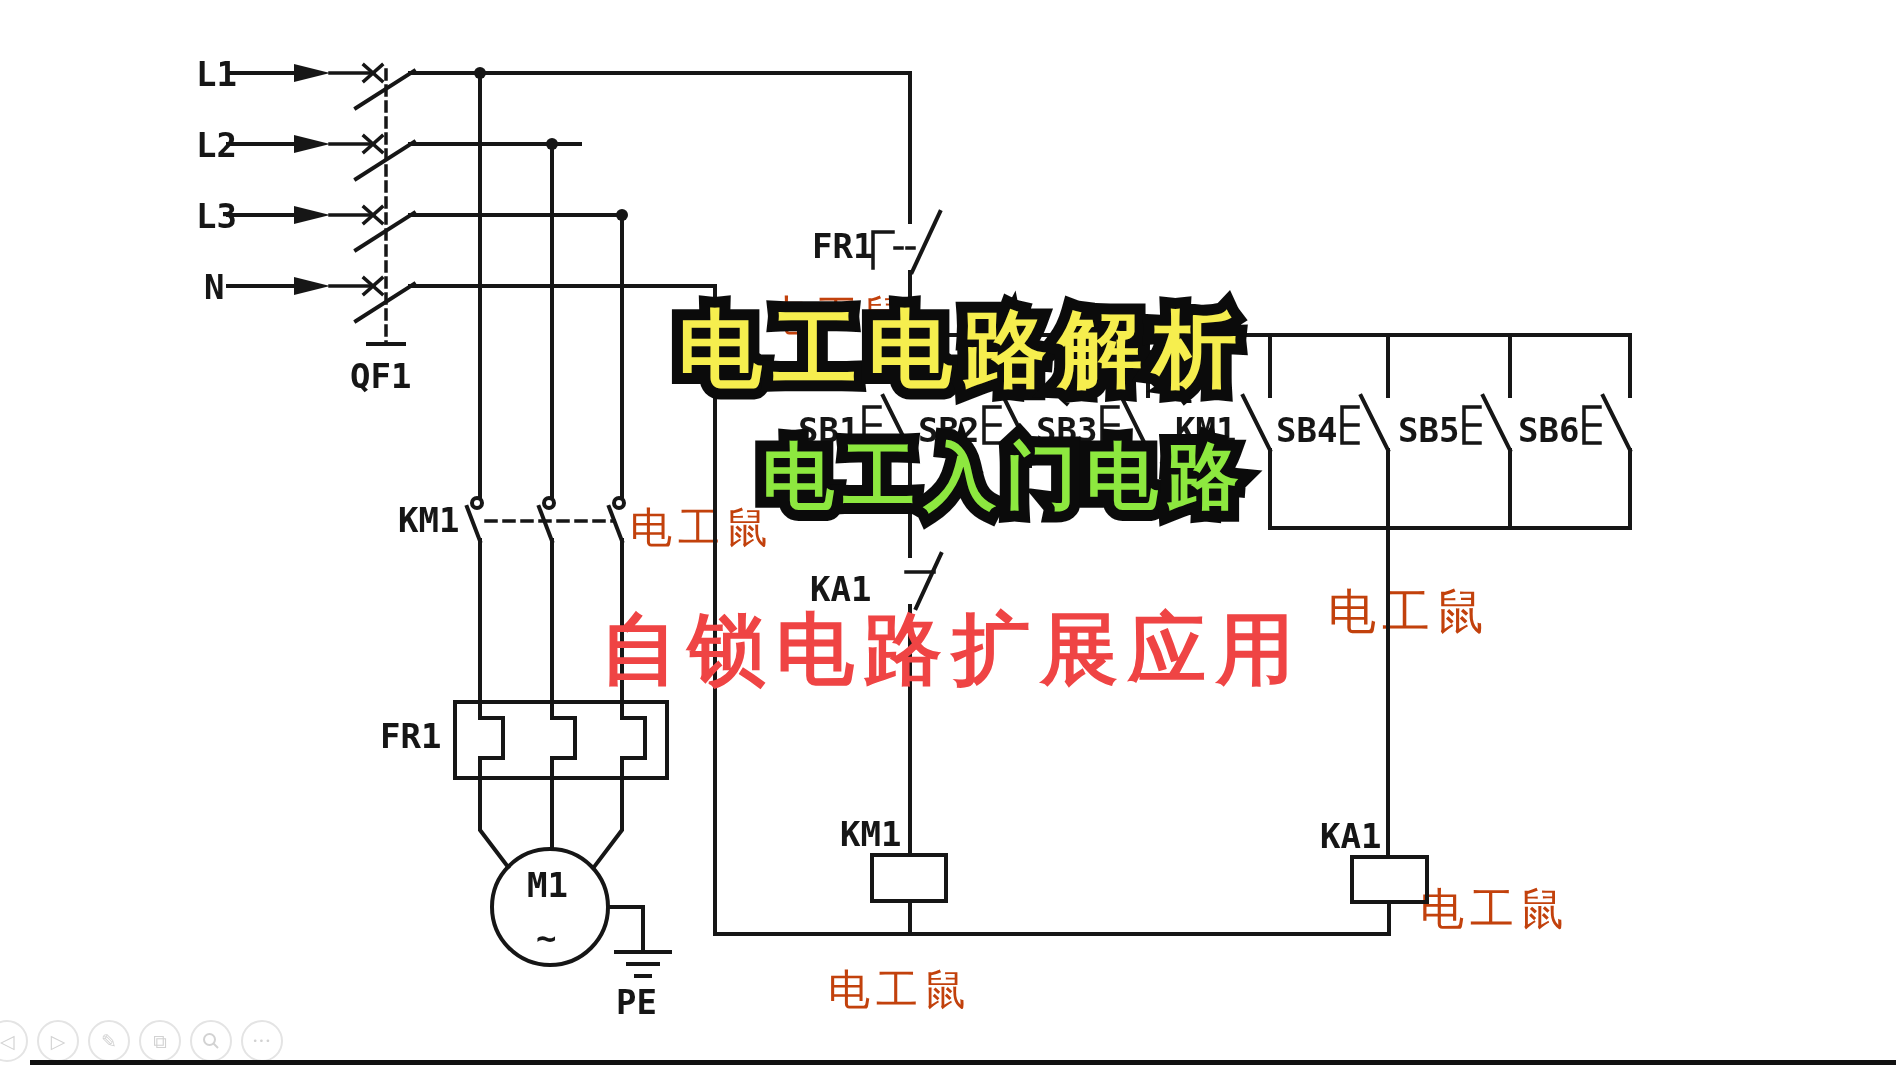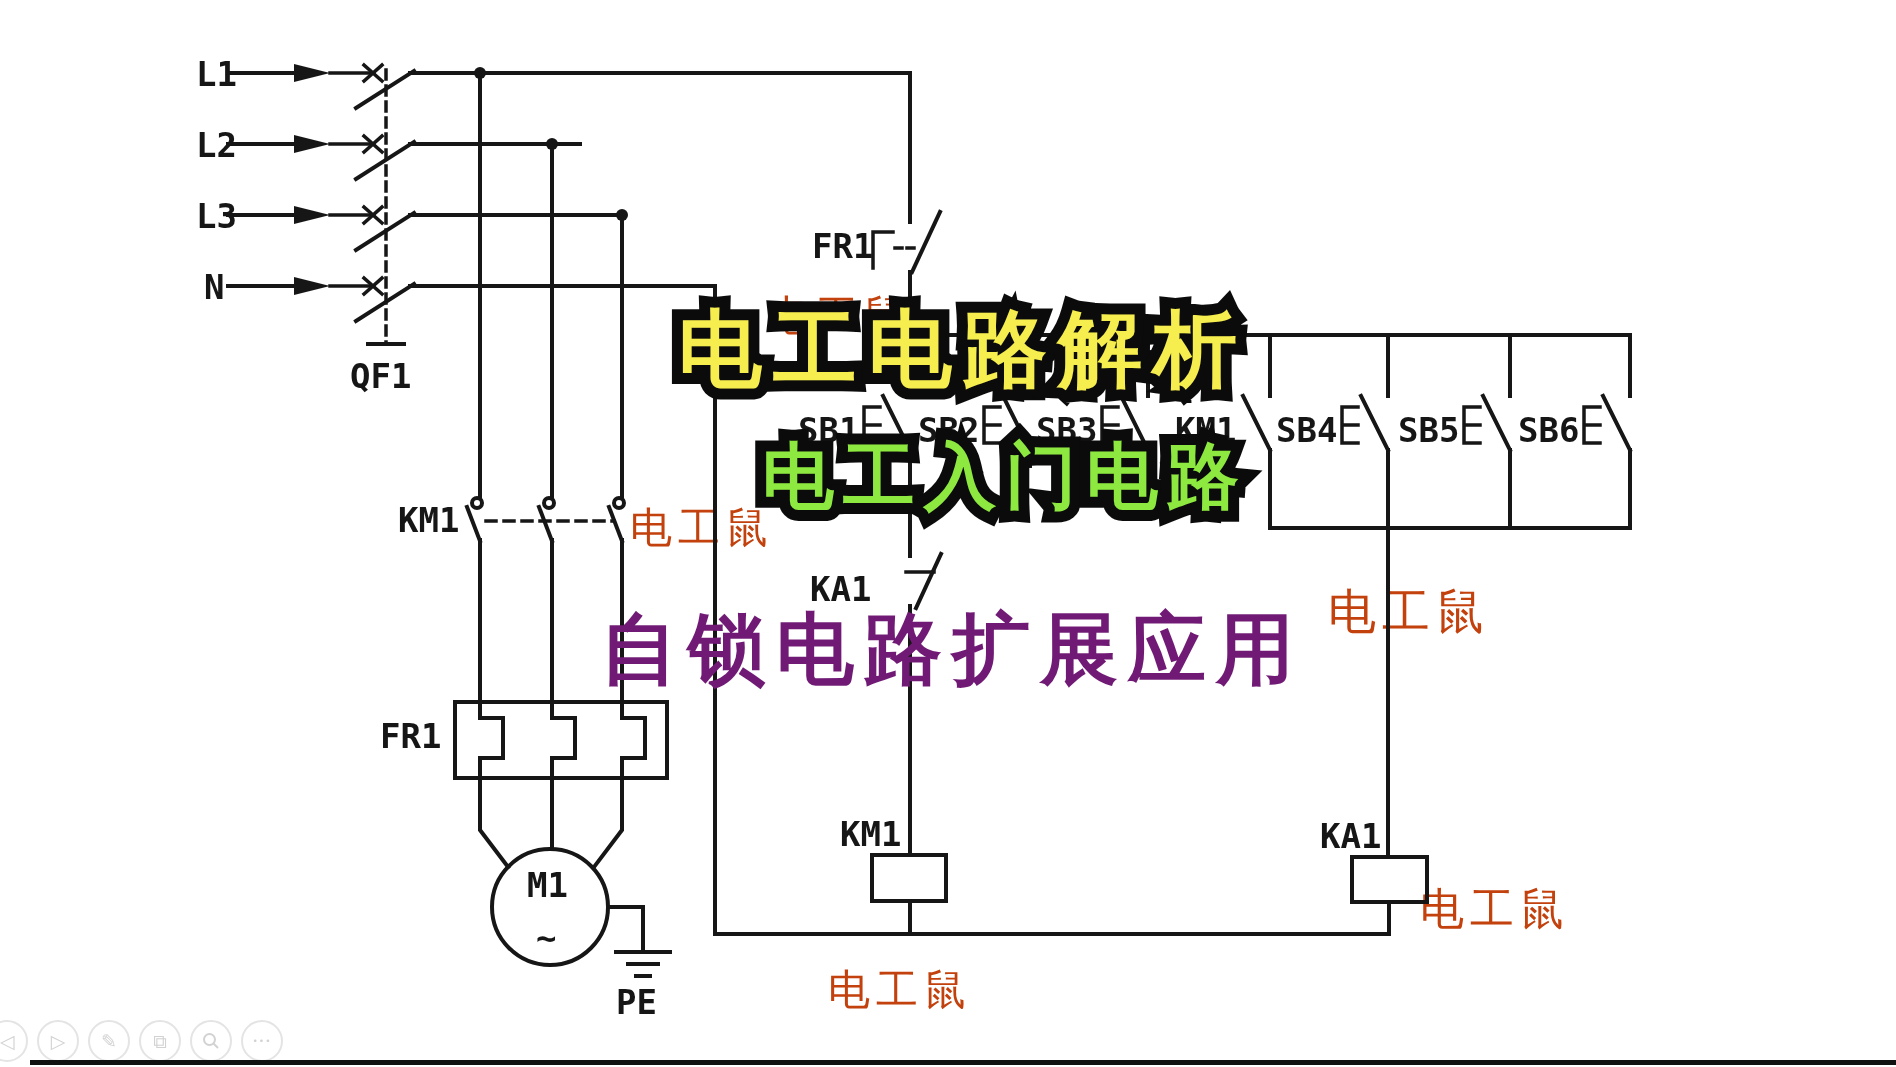--- a/index.html
+++ b/index.html
@@ -10,21 +10,21 @@
   .wm{position:absolute;z-index:1;color:#c2410c;font-weight:500;letter-spacing:6px;
       font-family:Liberation Serif, serif;white-space:nowrap;margin-top:48px;}
   .bigline{position:absolute;z-index:3;line-height:1;font-weight:900;white-space:nowrap;
       font-family:"DejaVu Sans","Liberation Sans",sans-serif;}
   .bigline .stroke{position:absolute;left:0;top:0;-webkit-text-stroke:22px #0b0b0b;color:#0b0b0b;}
   .bigline .fill{position:relative;}
   #line1{left:678px;top:268px;font-size:84px;letter-spacing:11px;margin-top:39px;}
   #line1 .fill{color:#f6ee4e;}
   #line2{left:762px;top:440px;font-size:72px;letter-spacing:9px;}
   #line2 .fill{color:#8de83f;}
-  #line3{left:600px;top:610px;font-size:78px;letter-spacing:10px;color:#701a75;z-index:4;}
+  #line3{left:600px;top:610px;font-size:78px;letter-spacing:10px;color:#ef4444;z-index:4;}
   .ctrl-label{font-family:"DejaVu Sans Mono","Liberation Mono",monospace;font-weight:bold;
       font-size:34px;fill:#161616;}
   .player{position:absolute;left:-14px;top:1020px;z-index:5;display:flex;gap:9px;}
   .pbtn{width:38px;height:38px;border:2px solid #e4e4e4;border-radius:50%;display:flex;
       align-items:center;justify-content:center;color:#d2d2d2;font-size:19px;background:#fff0;}
   .pbtn svg{position:static;}
   #progress{position:absolute;left:30px;top:1060px;width:1866px;height:5px;background:#111;z-index:5;}
 </style>
 </head>
 <body>

